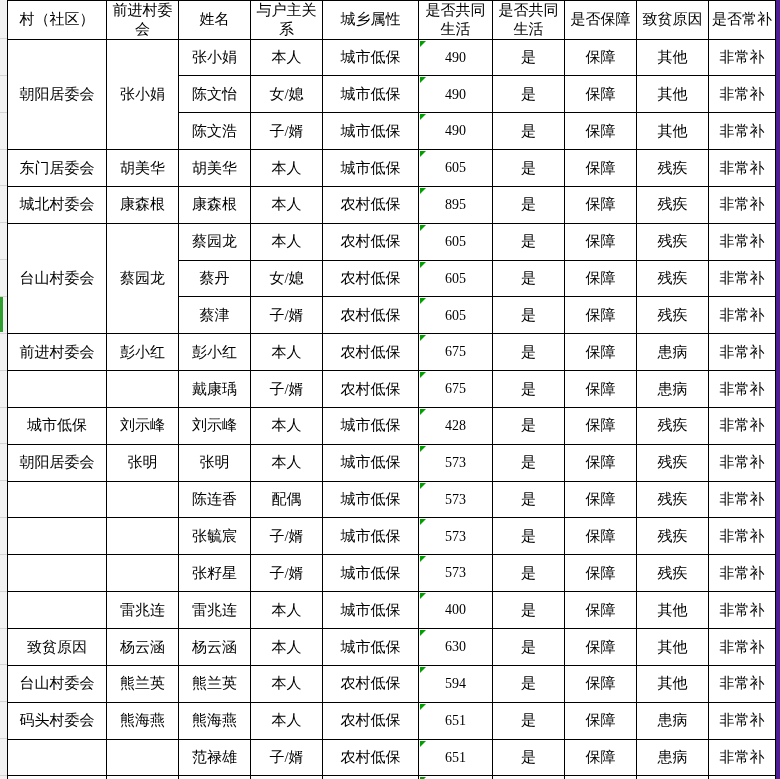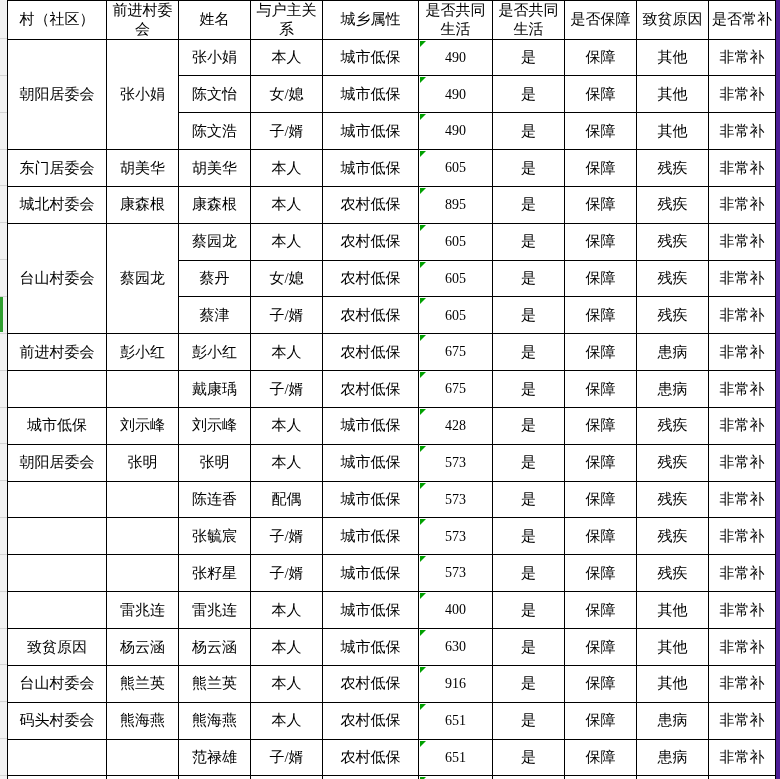--- a/index.html
+++ b/index.html
@@ -278,21 +278,21 @@
           <td>保障</td>
           <td>其他</td>
           <td>非常补</td>
         </tr>
         <tr>
           <td>台山村委会</td>
           <td>熊兰英</td>
           <td>熊兰英</td>
           <td>本人</td>
           <td>农村低保</td>
-          <td class="num"><span class="tri" style="border-top-color: rgb(0, 160, 0);"></span><span>916</span></td>
+          <td class="num"><span class="tri" style="border-top-color: rgb(0, 160, 0);"></span><span>594</span></td>
           <td>是</td>
           <td>保障</td>
           <td>其他</td>
           <td>非常补</td>
         </tr>
         <tr>
           <td>码头村委会</td>
           <td>熊海燕</td>
           <td>熊海燕</td>
           <td>本人</td>

